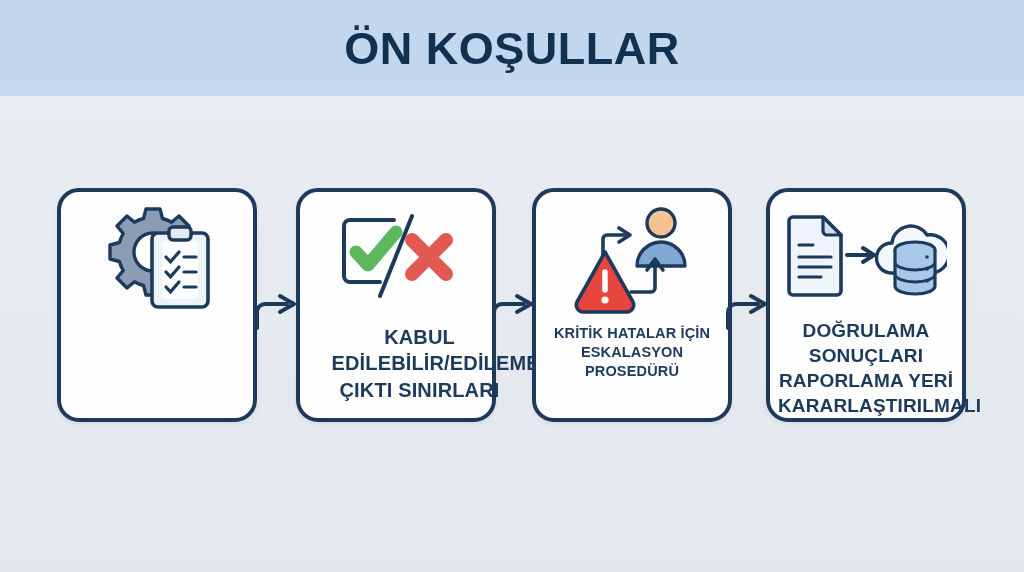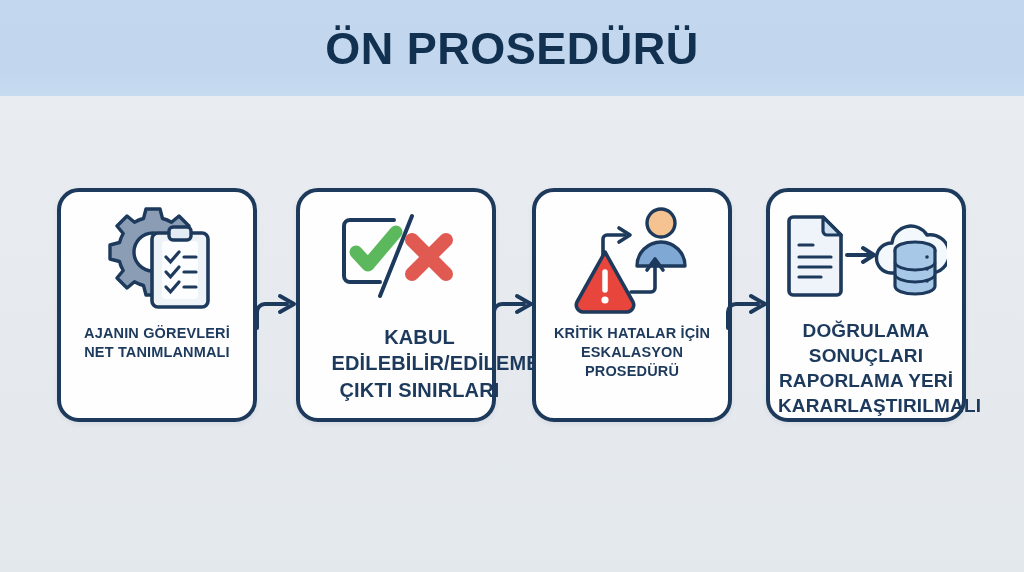--- a/index.html
+++ b/index.html
@@ -106,21 +106,21 @@
   .connector.k1 { left: 253px; }
   .connector.k2 { left: 490px; }
   .connector.k3 { left: 724px; }
 </style>
 </head>
 <body>
 
 <div class="page">
 
   <div class="header-band">
-    <div class="header-title">ÖN PROSEDÜRÜ</div>
+    <div class="header-title">ÖN KOŞULLAR</div>
   </div>
 
   <div class="flow">
 
     <div class="card c1">
       <div class="icon-wrap">
         <svg width="118" height="110" viewBox="0 0 118 110">
 
           <g transform="translate(4,4)">
             <path d="M44 0 h14 l2.5 9.5 a34 34 0 0 1 9 3.7 L77 7 l10 10 -6.2 7.5 a34 34 0 0 1 3.7 9 L94 36 v14 l-9.5 2.5 a34 34 0 0 1 -3.7 9 L87 69 l-10 10 -7.5 -6.2 a34 34 0 0 1 -9 3.7 L58 86 H44 l-2.5 -9.5 a34 34 0 0 1 -9 -3.7 L25 79 L15 69 l6.2 -7.5 a34 34 0 0 1 -3.7 -9 L8 50 V36 l9.5 -2.5 a34 34 0 0 1 3.7 -9 L15 17 L25 7 l7.5 6.2 a34 34 0 0 1 9 -3.7 Z" fill="#8a9db5" stroke="#1d3a5c" stroke-width="3.4" stroke-linejoin="round"></path>
@@ -136,21 +136,20 @@
               <path d="M14 30 l4.5 4.8 L27 25"></path>
               <path d="M32 30 h12"></path>
               <path d="M14 45 l4.5 4.8 L27 40"></path>
               <path d="M32 45 h12"></path>
               <path d="M14 60 l4.5 4.8 L27 55"></path>
               <path d="M32 60 h12"></path>
             </g>
           </g>
         </svg>
       </div>
-      <div class="card-label">AJANIN GÖREVLERİ<br>NET TANIMLANMALI</div>
     </div>
 
     <div class="connector k1">
       <svg width="46" height="56" viewBox="0 0 46 56">
         <g>
           <path d="M4 52 V36 a8 8 0 0 1 8 -8 H34" fill="none" stroke="#1d3a5c" stroke-width="4" stroke-linecap="round" stroke-linejoin="round"></path>
           <path d="M27 20 L41 28 L27 36" fill="none" stroke="#1d3a5c" stroke-width="4" stroke-linecap="round" stroke-linejoin="round"></path>
         </g>
       </svg>
     </div>

